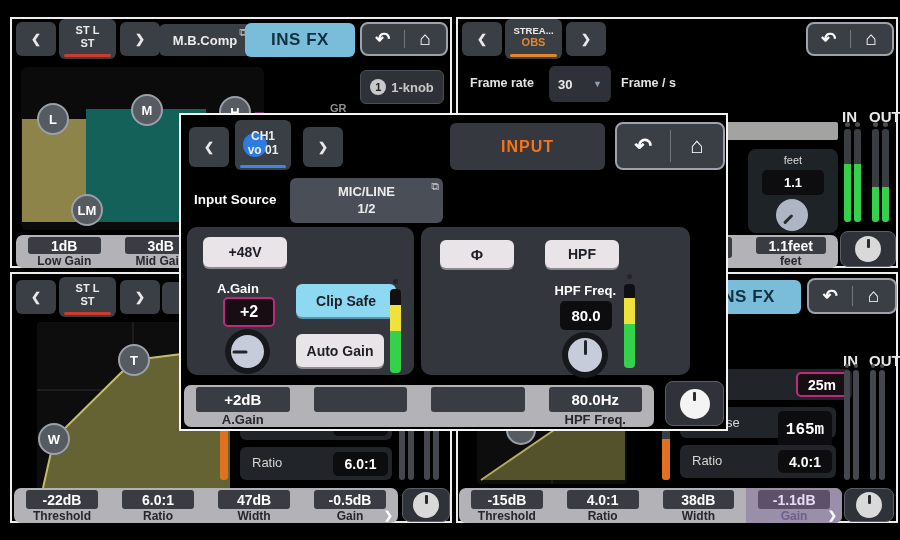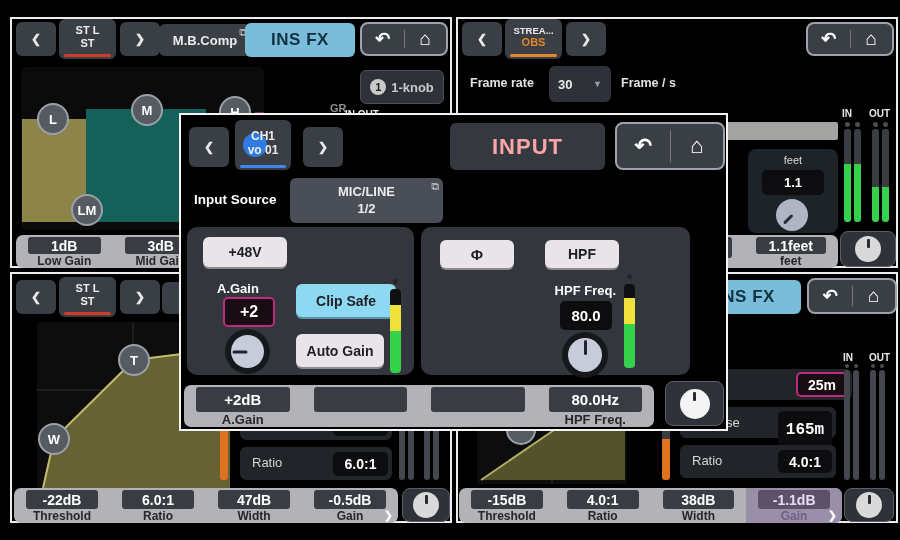--- a/index.html
+++ b/index.html
@@ -49,21 +49,21 @@
   .vbox.sel { border:2px solid #bb2b7d; background:#190d14; }
   .knob { position:absolute; border-radius:50%; background:#17181c; }
   .knob .kin { position:absolute; inset:6px; border-radius:50%; background:#c7ccdb; }
   .knob .kptr { position:absolute; left:50%; top:50%; width:3px; height:15px; margin-left:-1.5px;
           background:#23242a; border-radius:2px; transform-origin:50% 0; }
   .knob2 { position:absolute; border-radius:50%; background:#aeb6c6; }
   .knob2 .kptr { position:absolute; left:50%; top:50%; width:3px; height:12px; margin-left:-1.5px;
           background:#2a2c31; border-radius:2px; transform-origin:50% 0; }
   .mbar { position:absolute; border-radius:3px; }
   .mdot { position:absolute; width:5px; height:5px; border-radius:50%; background:#4a4d52; }
-  .iolab { position:absolute; color:#e8e8e8; font-size:10px; font-weight:bold; }
+  .iolab { position:absolute; color:#e8e8e8; font-size:15px; font-weight:bold; }
   .rowbx { position:absolute; background:#212428; border-radius:6px; }
   .rowlab { position:absolute; left:12px; top:8px; color:#d5d5d5; font-size:13px; }
   .dimlab { position:absolute; color:#8f8f8f; font-size:11px; font-weight:bold; }
   .wlab { position:absolute; color:#fff; font-weight:bold; }
 </style>
 </head>
 <body>
 
 <div class="stage">
 
@@ -353,21 +353,21 @@
       </div>
     <div class="hbtn tabbtn" style="left:54px;top:5px;width:56px;height:50px;font-size:12px;overflow:hidden;">
       <span class="abs" style="left:8px;top:13px;width:24px;height:24px;border-radius:50%;background:#2e7ce0;"></span>
       <span style="position:relative;">CH1</span>
       <span style="position:relative;">vo 01</span>
       <span class="tabline" style="background:#3f86e8;"></span>
     </div>
     <div class="hbtn" style="left:122px;top:12px;width:40px;height:40px;">
         <span class="chev">❯</span>
       </div>
-    <div class="hbtn" style="left:269px;top:8px;width:155px;height:47px;background:#35383f;font-size:22px;letter-spacing:1px;color:#fca5a5;">
+    <div class="hbtn" style="left:269px;top:8px;width:155px;height:47px;background:#35383f;font-size:16px;letter-spacing:1px;color:#f97316;">
         <span>INPUT</span>
       </div>
     <div class="navgrp" style="left:434px;top:7px;width:110px;height:48px;">
       <span class="ic" style="font-size:21px;">↶</span>
       <span class="vdiv"></span>
       <span class="ic" style="font-size:22px;">⌂</span>
     </div>
     <span class="wlab" style="left:13px;top:77px;font-size:13.5px;">Input Source</span>
     <div class="hbtn" style="left:109px;top:63px;width:153px;height:45px;background:#4a4e57;flex-direction:column;line-height:1.25;font-size:13px;">
       <span>MIC/LINE</span>

